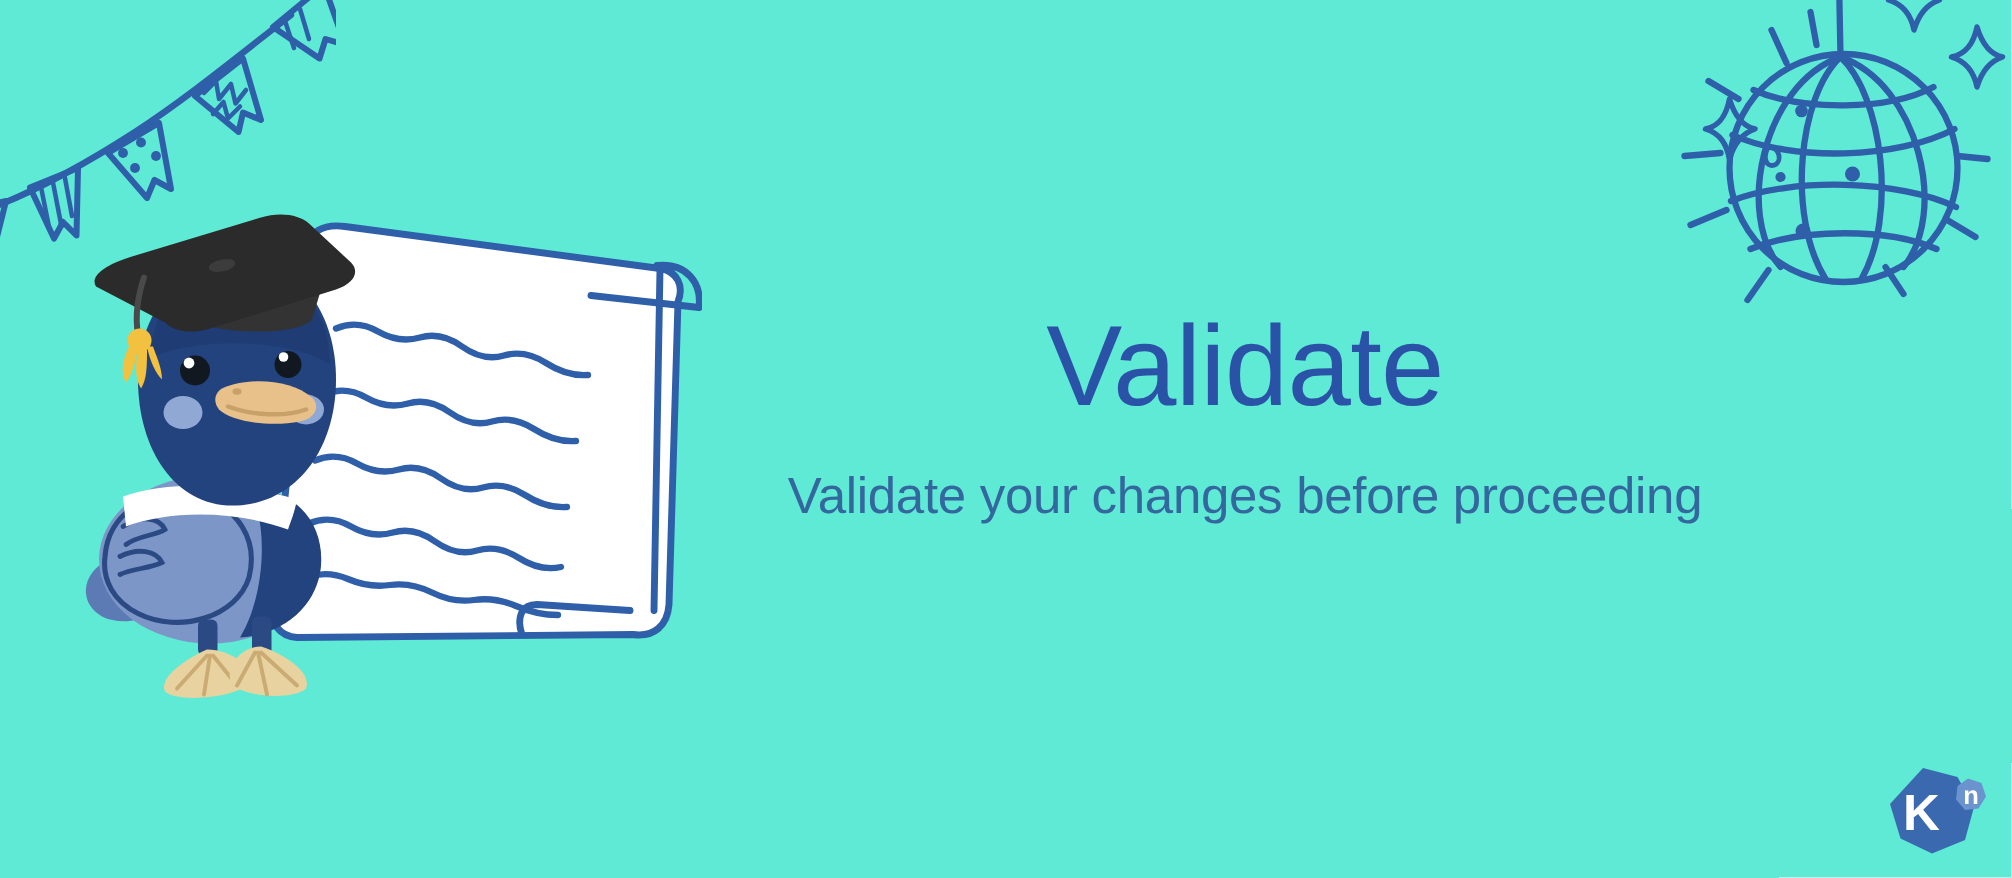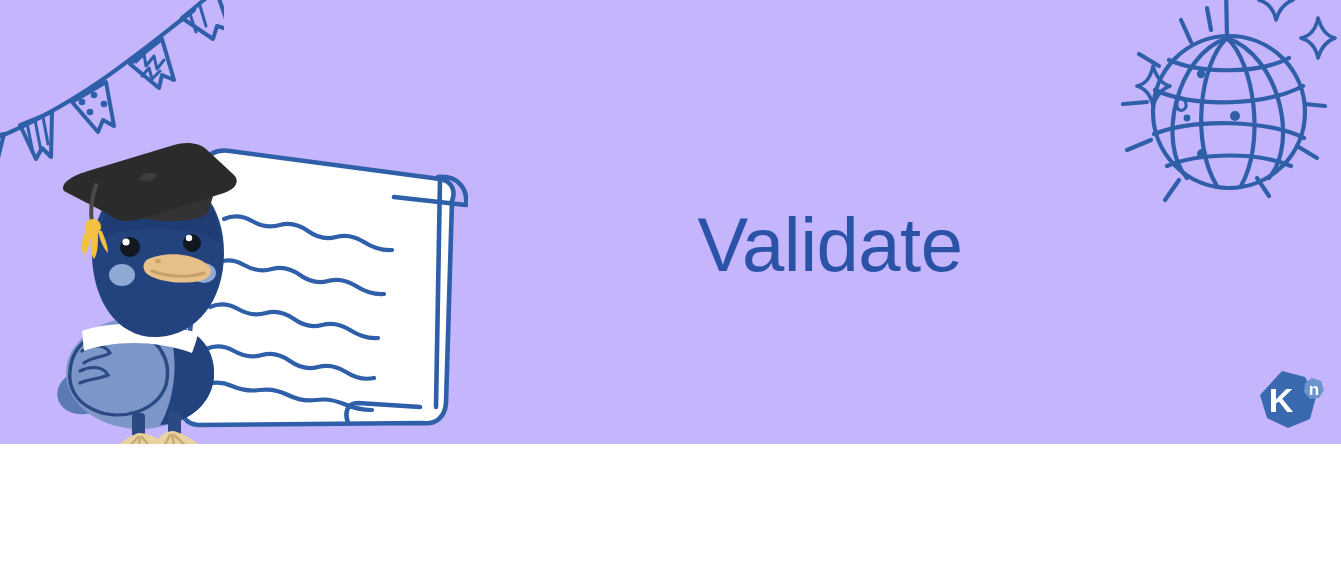--- a/index.html
+++ b/index.html
@@ -7,22 +7,22 @@
     margin: 0;
     padding: 0;
     background: #ffffff;
   }
   body {
     font-family: "Liberation Sans", sans-serif;
   }
   #slide {
     position: relative;
     width: 1341px;
-    height: 444px;
-    background: #c4b5fd;
+    height: 585px;
+    background: #5eead4;
     overflow: hidden;
   }
 
   
   .corner-art {
     position: absolute;
     pointer-events: none;
   }
   #bunting-art {
     left: -6px;
@@ -299,20 +299,21 @@
           <path d="M38 96 C 34 104, 32 114, 36 120 C 40 116, 42 106, 44 98 Z"></path>
           <path d="M44 98 C 42 108, 42 118, 46 124 C 50 118, 50 108, 50 98 Z"></path>
           <path d="M50 96 C 52 106, 56 114, 60 118 C 60 110, 56 102, 54 96 Z"></path>
         </g>
       </g>
     </g>
   </svg>
 
   <div id="text-block">
     <h1 id="page-title">Validate</h1>
+    <p id="page-subtitle">Validate your changes before proceeding</p>
   </div>
 
   <svg id="brand-logo" viewBox="0 0 72 66">
 
     <path d="M26 4 L 49 10 L 60 30 L 54 52 L 32 61 L 11 51 L 4 28 Z" fill="#3a69b0"></path>
 
     <text x="25" y="45" text-anchor="middle" font-family="Liberation Sans, sans-serif" font-size="34" font-weight="700" fill="#ffffff">K</text>
 
     <path d="M56 11 L 65 14 L 68 23 L 63 31 L 54 32 L 48 25 L 49 16 Z" fill="#6b93cd"></path>
 

